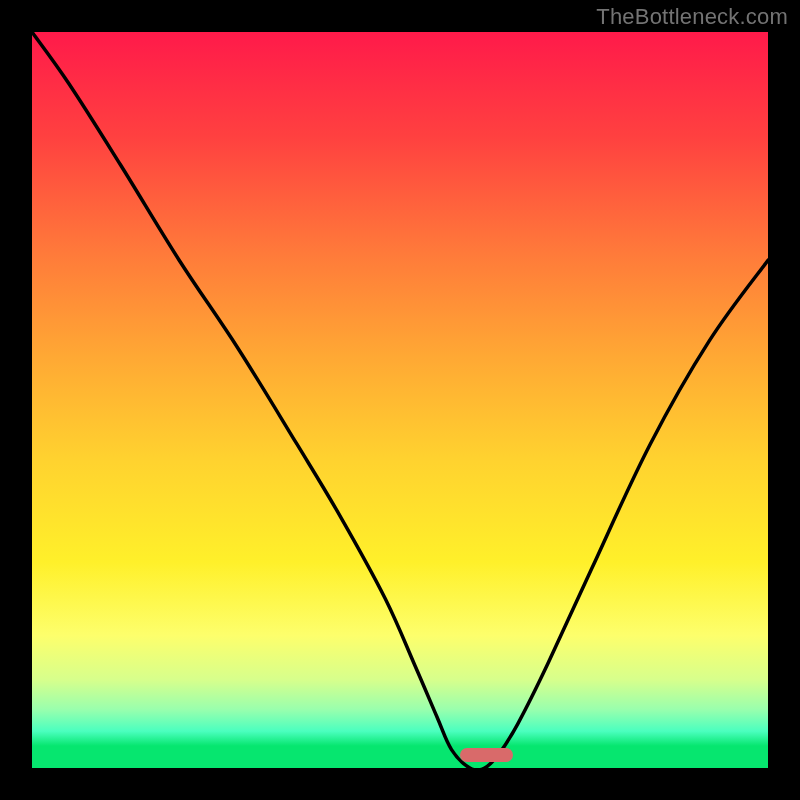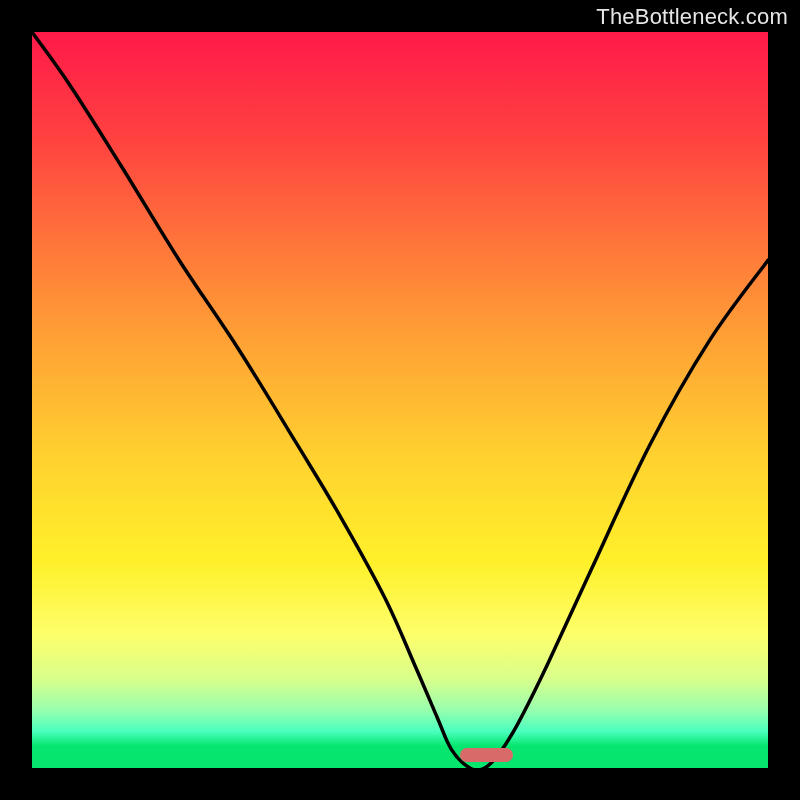--- a/index.html
+++ b/index.html
@@ -44,21 +44,21 @@
     border-radius: 7px;
     background: #d96a6a;
   }
   .watermark {
     position: absolute;
     top: 4px;
     right: 12px;
     font-family: Arial, Helvetica, sans-serif;
     font-size: 22px;
     font-weight: 500;
-    color: #e5e5e5;
+    color: #737373;
     letter-spacing: 0.2px;
   }
 </style>
 </head>
 <body>
 
 <div class="stage">
 
   <div class="plot">
     <svg class="curve" viewBox="0 0 736 736" preserveAspectRatio="none">

